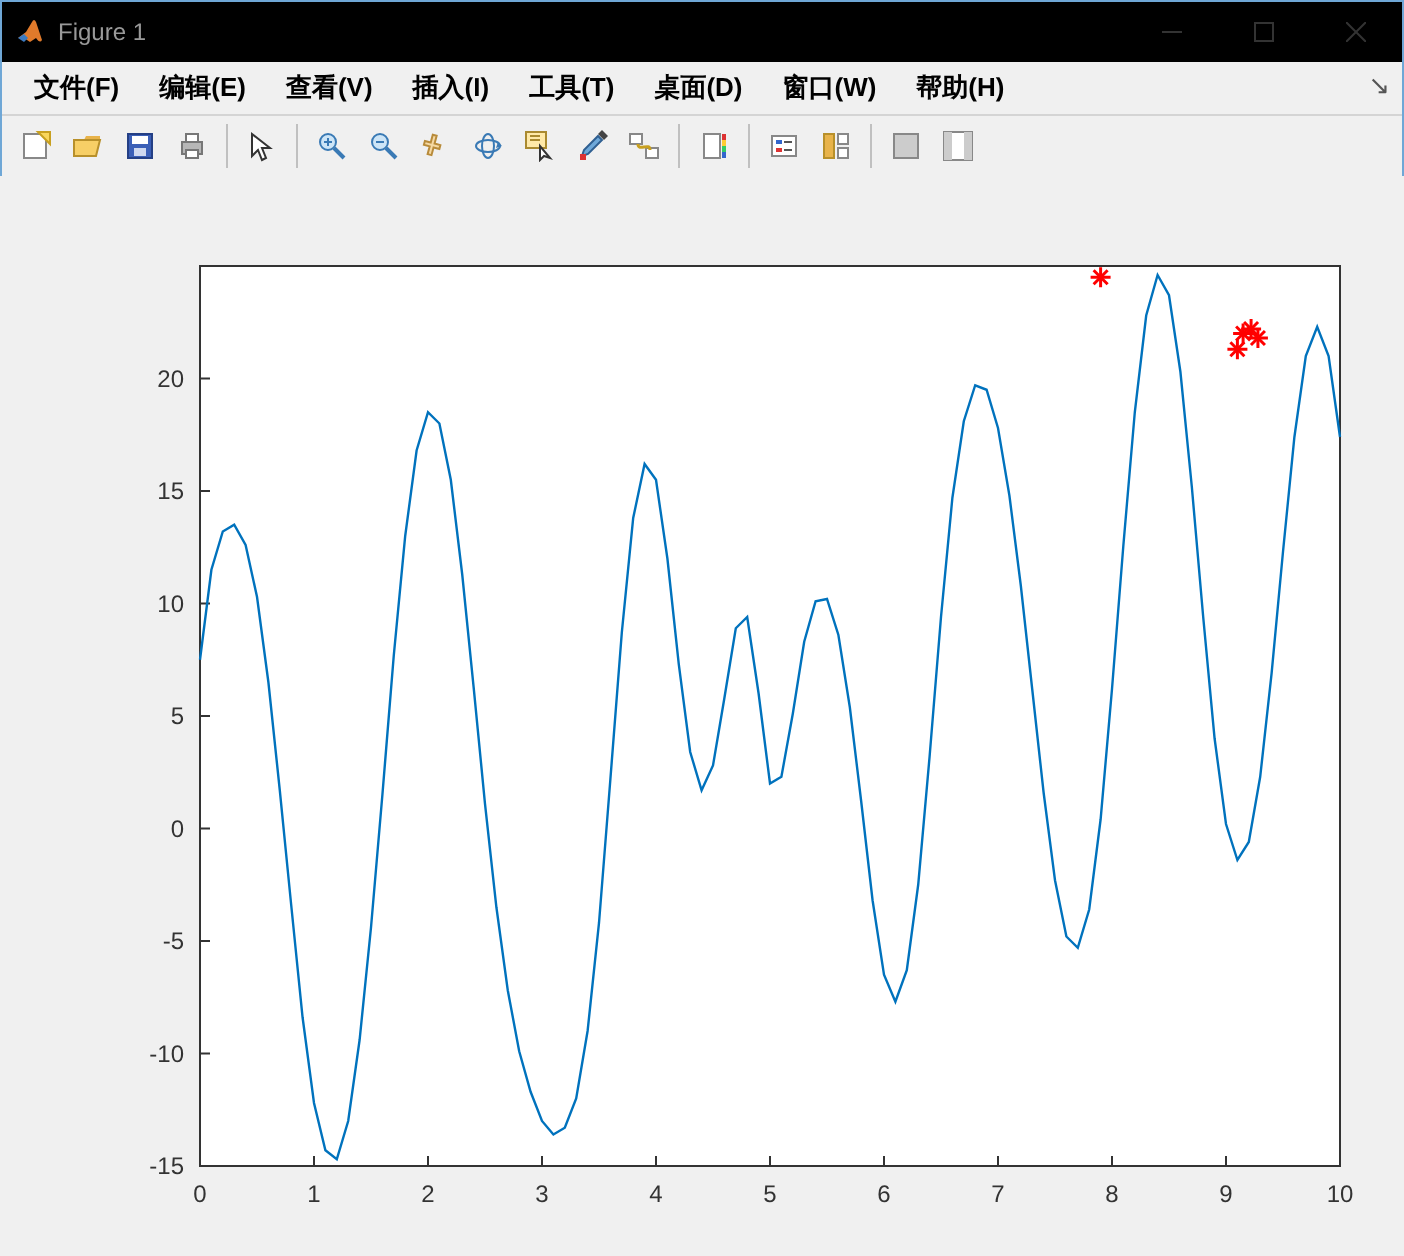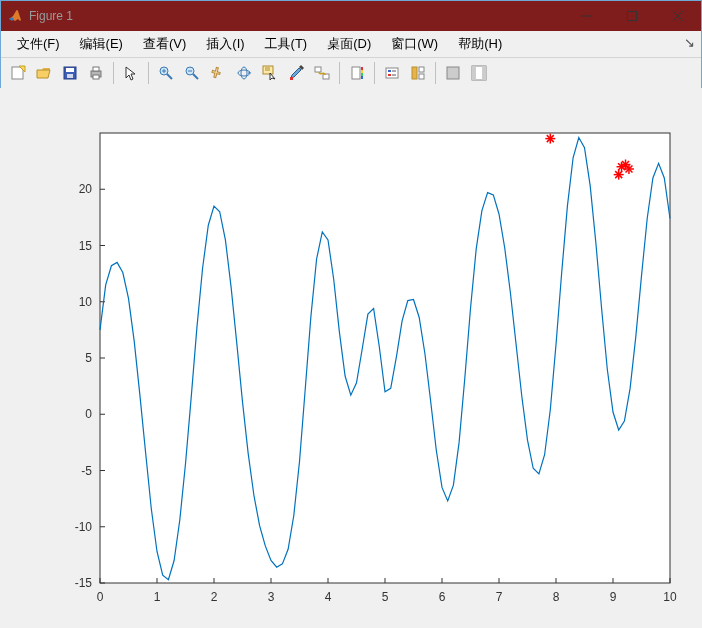--- a/index.html
+++ b/index.html
@@ -9,21 +9,21 @@
     font-family: "Microsoft YaHei", "Segoe UI", Tahoma, sans-serif;
     font-size: 12px;
     background: #f0f0f0;
     width: 702px;
     height: 628px;
     overflow: hidden;
     border: 1px solid #6fa7d6;
   }
   .titlebar {
     height: 30px;
-    background: #7f1d1d;
+    background: #000000;
     display: flex;
     align-items: center;
     padding: 0 0 0 6px;
     color: #999;
     font-size: 12px;
   }
   .titlebar .icon { width: 16px; height: 16px; margin-right: 6px; display:flex; align-items:center; justify-content:center;}
   .titlebar .spacer { flex: 1; }
   .titlebar .winbtn {
     width: 46px; height: 30px;
@@ -33,21 +33,21 @@
   .menubar {
     height: 26px;
     background: #f0f0f0;
     display: flex;
     align-items: center;
     padding: 0 6px;
     color: #000;
     font-size: 13px;
     position: relative;
   }
-  .menubar .menu-item { padding: 2px 10px; cursor: default; }
+  .menubar .menu-item { padding: 2px 10px; cursor: default; font-weight: bold; }
   .menubar .dock-arrow {
     position: absolute; right: 6px; top: 4px;
     font-size: 13px; color: #555;
   }
   .toolbar {
     height: 32px;
     background: #f0f0f0;
     border-top: 1px solid #d4d4d4;
     border-bottom: 1px solid #d4d4d4;
     display: flex;

